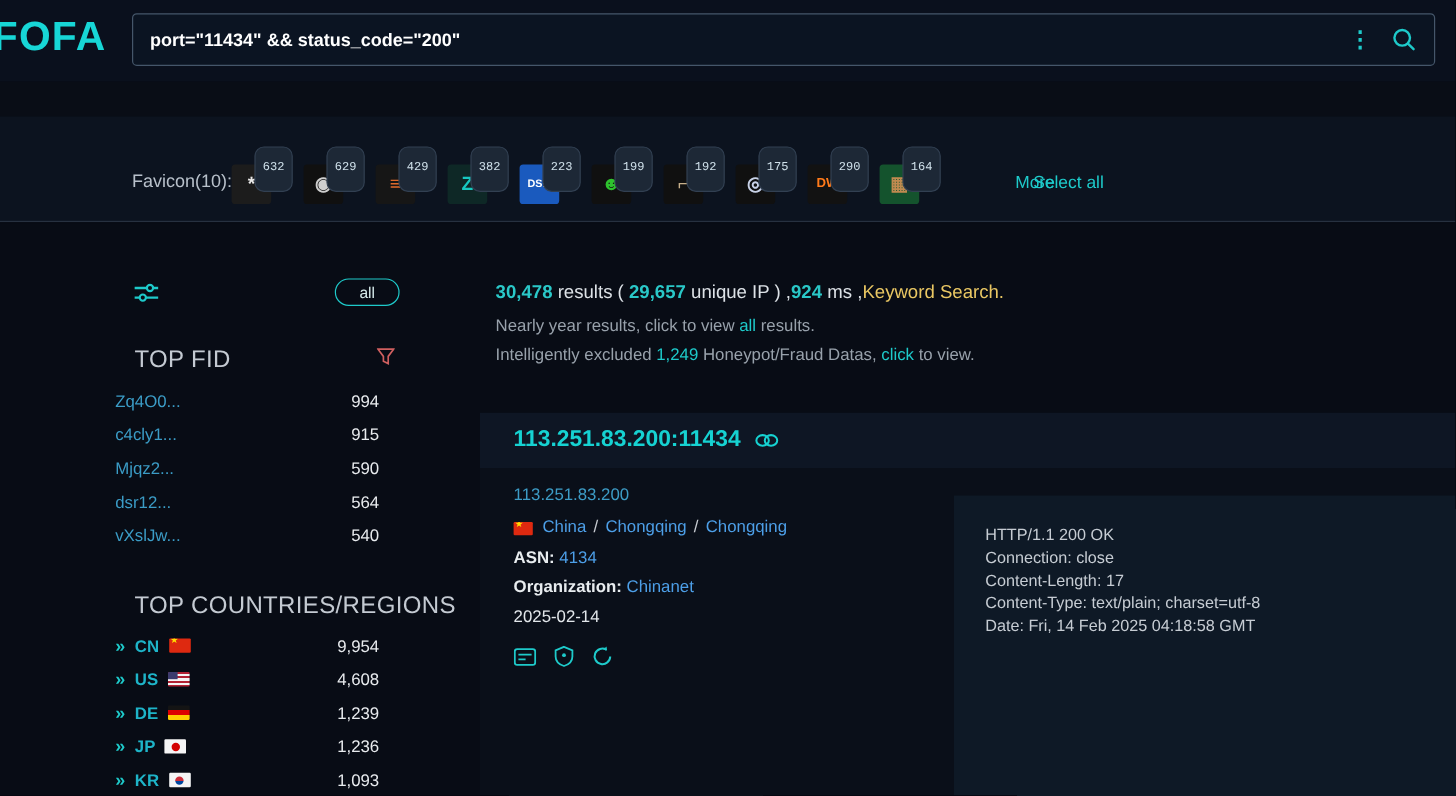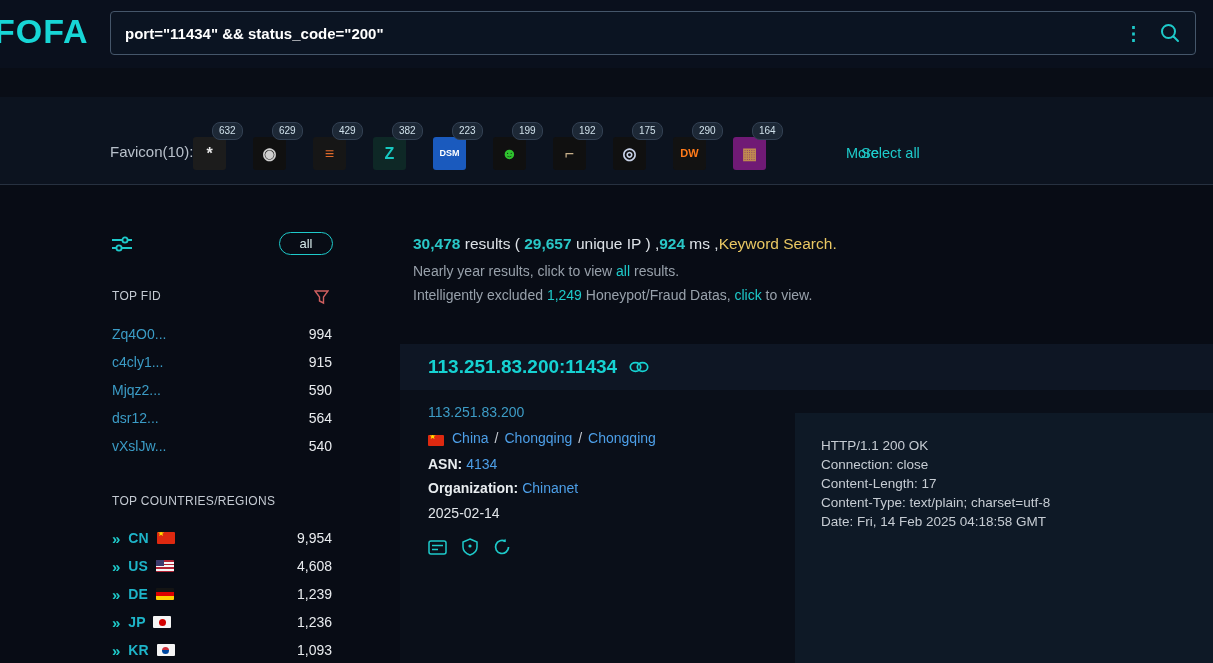--- a/index.html
+++ b/index.html
@@ -20,37 +20,37 @@
 
   
   .subband { position:absolute; top:68px; left:0; width:100%; height:29px; background:#090d16; }
   .favicon-band { position:absolute; top:97px; left:0; width:100%; height:88px; background:#0c131f;
                   border-bottom:1px solid #273140; }
   .fav-label { position:absolute; left:110px; top:46px; font-size:15px; color:#b8c0ca; }
   .fav-row { position:absolute; left:193px; top:40px; display:flex; gap:27px; }
   .fav-item { position:relative; width:33px; height:33px; border-radius:3px; cursor:pointer;
               display:flex; align-items:center; justify-content:center; }
   .fav-badge { position:absolute; top:-15px; left:19px; font-size:10px; color:#cfe0ea;
-               background:#1d2836; border:1px solid #324052; border-radius:8px; padding:2px 6px;
-               white-space:nowrap; line-height:12px; }
+               background:#1d2836; border:1px solid #324052; border-radius:8px; padding:12px 6px;
+               white-space:nowrap; line-height:12px;font-family:Liberation Mono, monospace; }
   .fav-glyph { font-size:16px; font-weight:700; line-height:1; }
   .more-link { position:absolute; left:806px; top:48px; font-size:14.5px; color:#1ecaca; cursor:pointer;margin-left:40px; }
   .select-all-link { position:absolute; left:861px; top:48px; font-size:14.5px; color:#1ecaca; cursor:pointer; }
 
   
   .main { position:absolute; top:186px; left:0; width:100%; height:477px; background:#080c15; }
 
   
   .sliders-icon { position:absolute; left:112px; top:50px; cursor:pointer; }
   .all-pill { position:absolute; left:279px; top:46px; width:54px; height:23px; line-height:21px;
               text-align:center; border:1px solid #1ecaca; border-radius:12px; color:#d5e9e9;
               font-size:13px; cursor:pointer; }
-  .section-title { position:absolute; font-size:12px; color:#c4cad2; letter-spacing:0.3px; }
+  .section-title { position:absolute; font-size:20px; color:#c4cad2; letter-spacing:0.3px; }
   .funnel-icon { position:absolute; left:314px; top:104px; cursor:pointer; }
-  .side-row { position:absolute; left:112px; width:220px; height:20px; display:flex; align-items:center; }
+  .side-row { position:absolute; left:96px; width:220px; height:20px; display:flex; align-items:center; }
   .fid-label { color:#3b9cc6; font-size:14px; text-decoration:none; cursor:pointer; }
   .row-count { margin-left:auto; color:#e8ebee; font-size:14px; }
   .chev { color:#1ecaca; font-size:15px; font-weight:700; margin-right:8px; }
   .country-code { color:#1eb4c8; font-size:14px; font-weight:700; margin-right:8px; text-decoration:none; cursor:pointer; }
 
   .flag { display:inline-block; width:18px; height:12px; position:relative; vertical-align:middle;
           border-radius:1px; overflow:hidden; flex:none; }
   .flag[data-flag="cn"] { background:#de2910; }
   .flag[data-flag="cn"]::after { content:"★"; position:absolute; left:1px; top:-3px; color:#ffde00; font-size:8px; }
   .flag[data-flag="us"] { background:repeating-linear-gradient(180deg,#b22234 0 1.8px,#f5f5f5 1.8px 3.6px); }
@@ -147,21 +147,21 @@
         <span class="fav-glyph" style="color: rgb(200, 176, 138); font-size: 16px;">⌐</span>
       </div>
       <div class="fav-item" style="background: rgb(16, 16, 16);">
         <span class="fav-badge">175</span>
         <span class="fav-glyph" style="color: rgb(200, 210, 232); font-size: 16px;">◎</span>
       </div>
       <div class="fav-item" style="background: rgb(18, 18, 18);">
         <span class="fav-badge">290</span>
         <span class="fav-glyph" style="color: rgb(255, 122, 26); font-size: 11px;">DW</span>
       </div>
-      <div class="fav-item" style="background: #701a75;">
+      <div class="fav-item" style="background: #14532d;">
         <span class="fav-badge">164</span>
         <span class="fav-glyph" style="color: rgb(192, 138, 80); font-size: 16px;">▦</span>
       </div>
     </div>
     <span class="more-link">More</span>
     <span class="select-all-link">Select all</span>
   </div>
 
   <div class="main">
 

